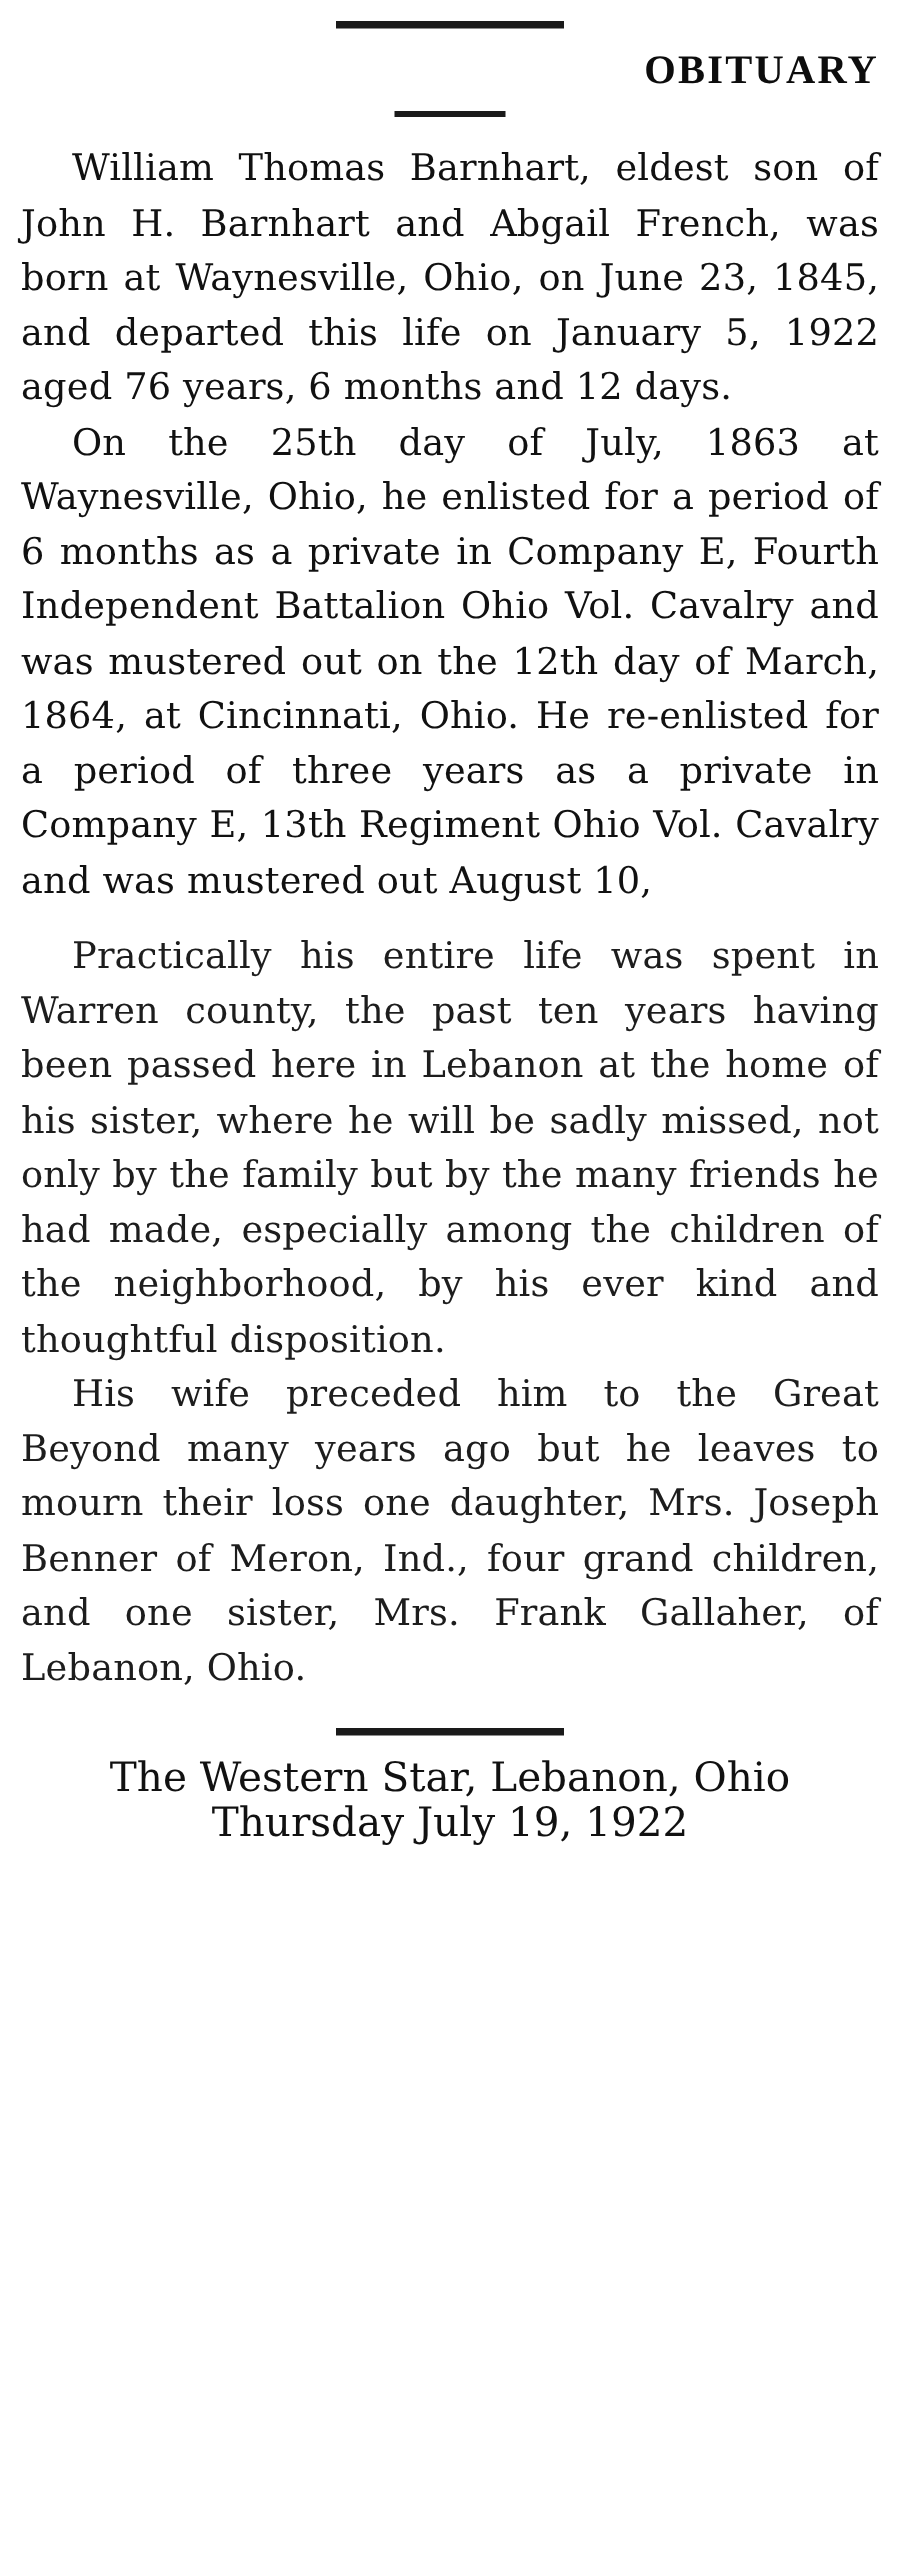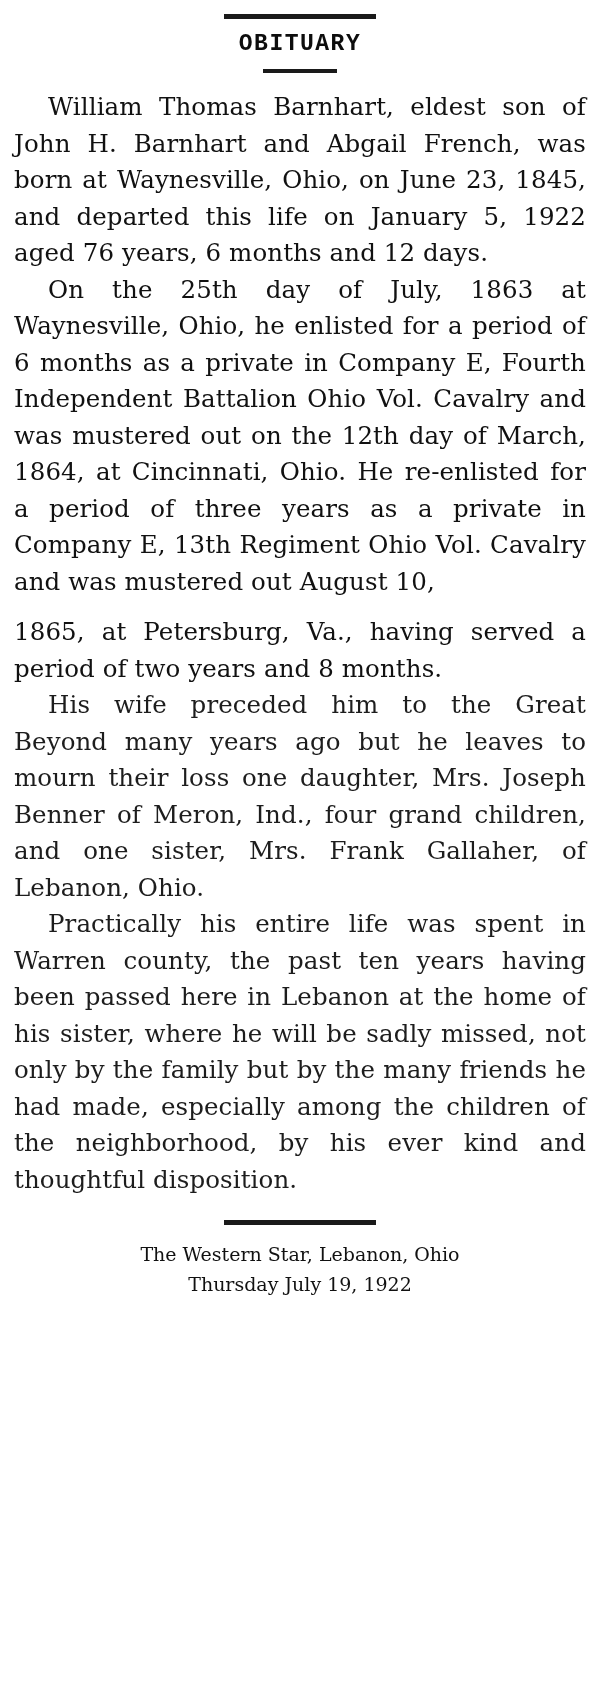--- a/index.html
+++ b/index.html
@@ -33,24 +33,24 @@
     background: #1a1a1a;
     margin: 12px auto 0 auto;
   }
   .rule-bottom {
     width: 152px;
     height: 5px;
     background: #1a1a1a;
     margin: 22px auto 14px auto;
   }
   .title {
-    text-align: center;
-    font-family: Liberation Mono, monospace;
+    text-align: right;
+    font-family: Liberation Serif, serif;
     font-weight: bold;
-    font-size: 23px;
+    font-size: 27px;
     letter-spacing: 1.5px;
     margin: 12px 0 0 0;
     color: #0d0d0d;
   }
   .body-block {
     margin-top: 16px;
   }
   p.para {
     margin: 0;
     font-size: 24.5px;
@@ -66,21 +66,21 @@
   }
   p.para.light {
     font-weight: normal;
     color: #1d1d1d;
   }
   .gap {
     height: 14px;
   }
   .source {
     text-align: center;
-    font-size: 19px;
+    font-size: 27px;
     line-height: 30px;
     font-family: "DejaVu Serif", serif;
     color: #111111;
   }
   .source div {
     white-space: nowrap;
   }
 </style>
 </head>
 <body>
@@ -90,23 +90,22 @@
   <div class="rule-top"></div>
 
   <h1 class="title">OBITUARY</h1>
 
   <div class="rule-small"></div>
 
   <div class="body-block">
     <p class="para indent">William Thomas Barnhart, eldest son of John H. Barnhart and Abgail French, was born at Waynesville, Ohio, on June 23, 1845, and departed this life on January 5, 1922 aged 76 years, 6 months and 12 days.</p>
     <p class="para indent">On the 25th day of July, 1863 at Waynesville, Ohio, he enlisted for a period of 6 months as a private in Company E, Fourth Independent Battalion Ohio Vol. Cavalry and was mustered out on the 12th day of March, 1864, at Cincinnati, Ohio. He re-enlisted for a period of three years as a private in Company E, 13th Regiment Ohio Vol. Cavalry and was mustered out August 10,</p>
     <div class="gap"></div>
-    <p class="para">1865, at Petersburg, Va., having served a period of two years and 8 months.</p>
+    <p class="para light indent">Practically his entire life was spent in Warren county, the past ten years having been passed here in Lebanon at the home of his sister, where he will be sadly missed, not only by the family but by the many friends he had made, especially among the children of the neighborhood, by his ever kind and thoughtful disposition.</p>
     <p class="para light indent">His wife preceded him to the Great Beyond many years ago but he leaves to mourn their loss one daughter, Mrs. Joseph Benner of Meron, Ind., four grand children, and one sister, Mrs. Frank Gallaher, of Lebanon, Ohio.</p>
-    <p class="para light indent">Practically his entire life was spent in Warren county, the past ten years having been passed here in Lebanon at the home of his sister, where he will be sadly missed, not only by the family but by the many friends he had made, especially among the children of the neighborhood, by his ever kind and thoughtful disposition.</p>
   </div>
 
   <div class="rule-bottom"></div>
 
   <div class="source">
     <div>The Western Star, Lebanon, Ohio</div>
     <div>Thursday July 19, 1922</div>
   </div>
 
 </div>

